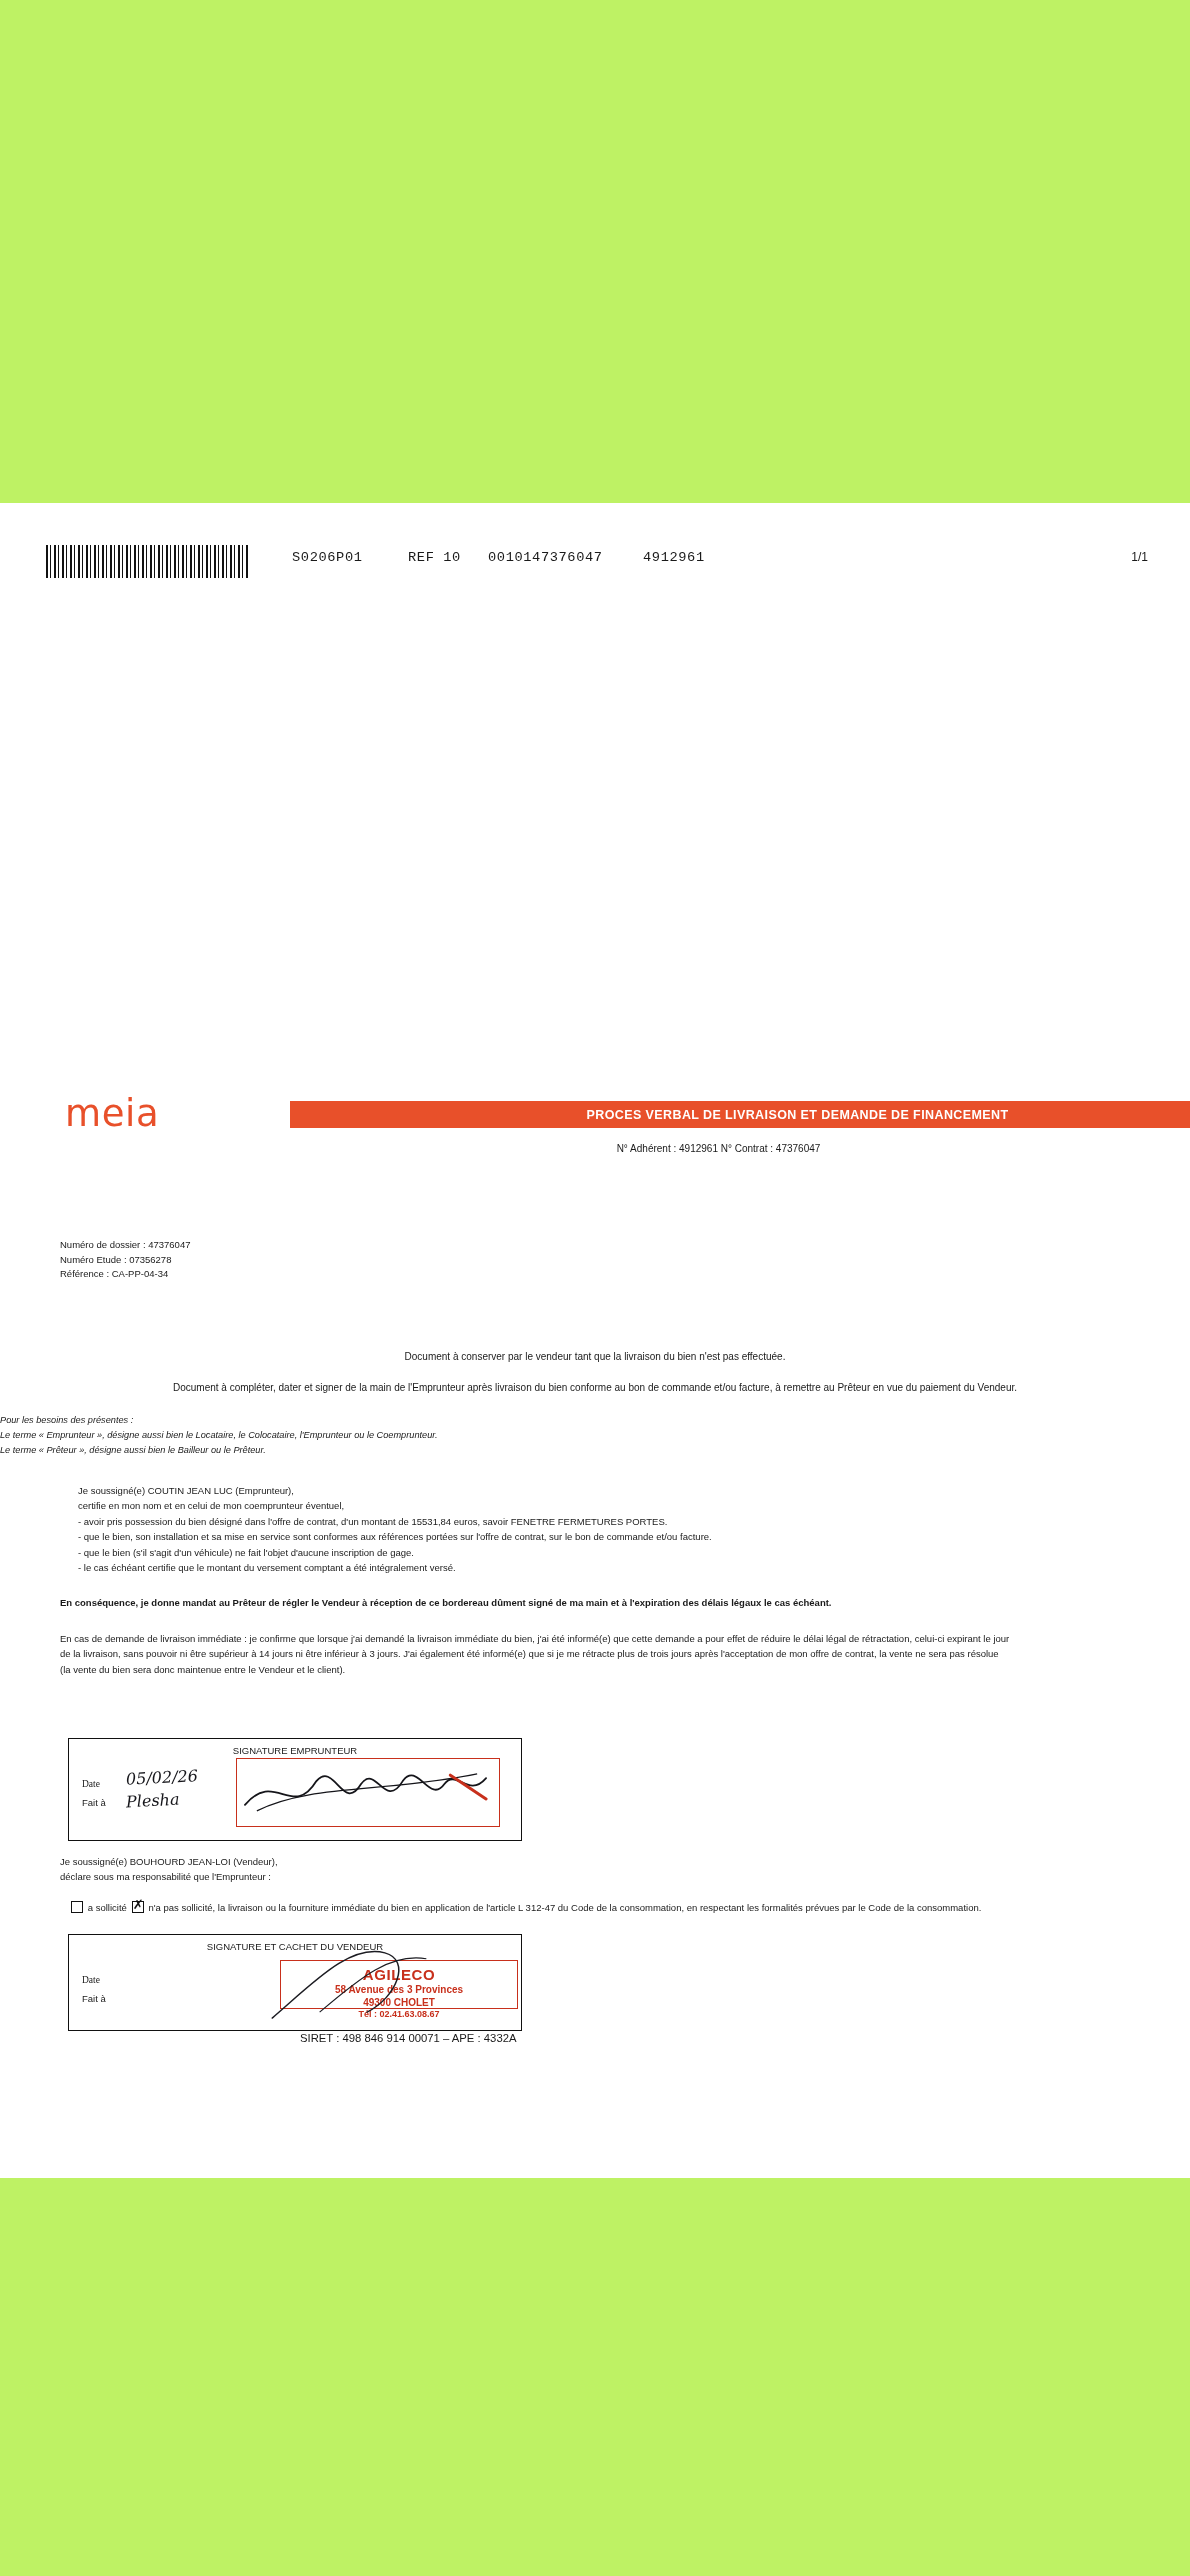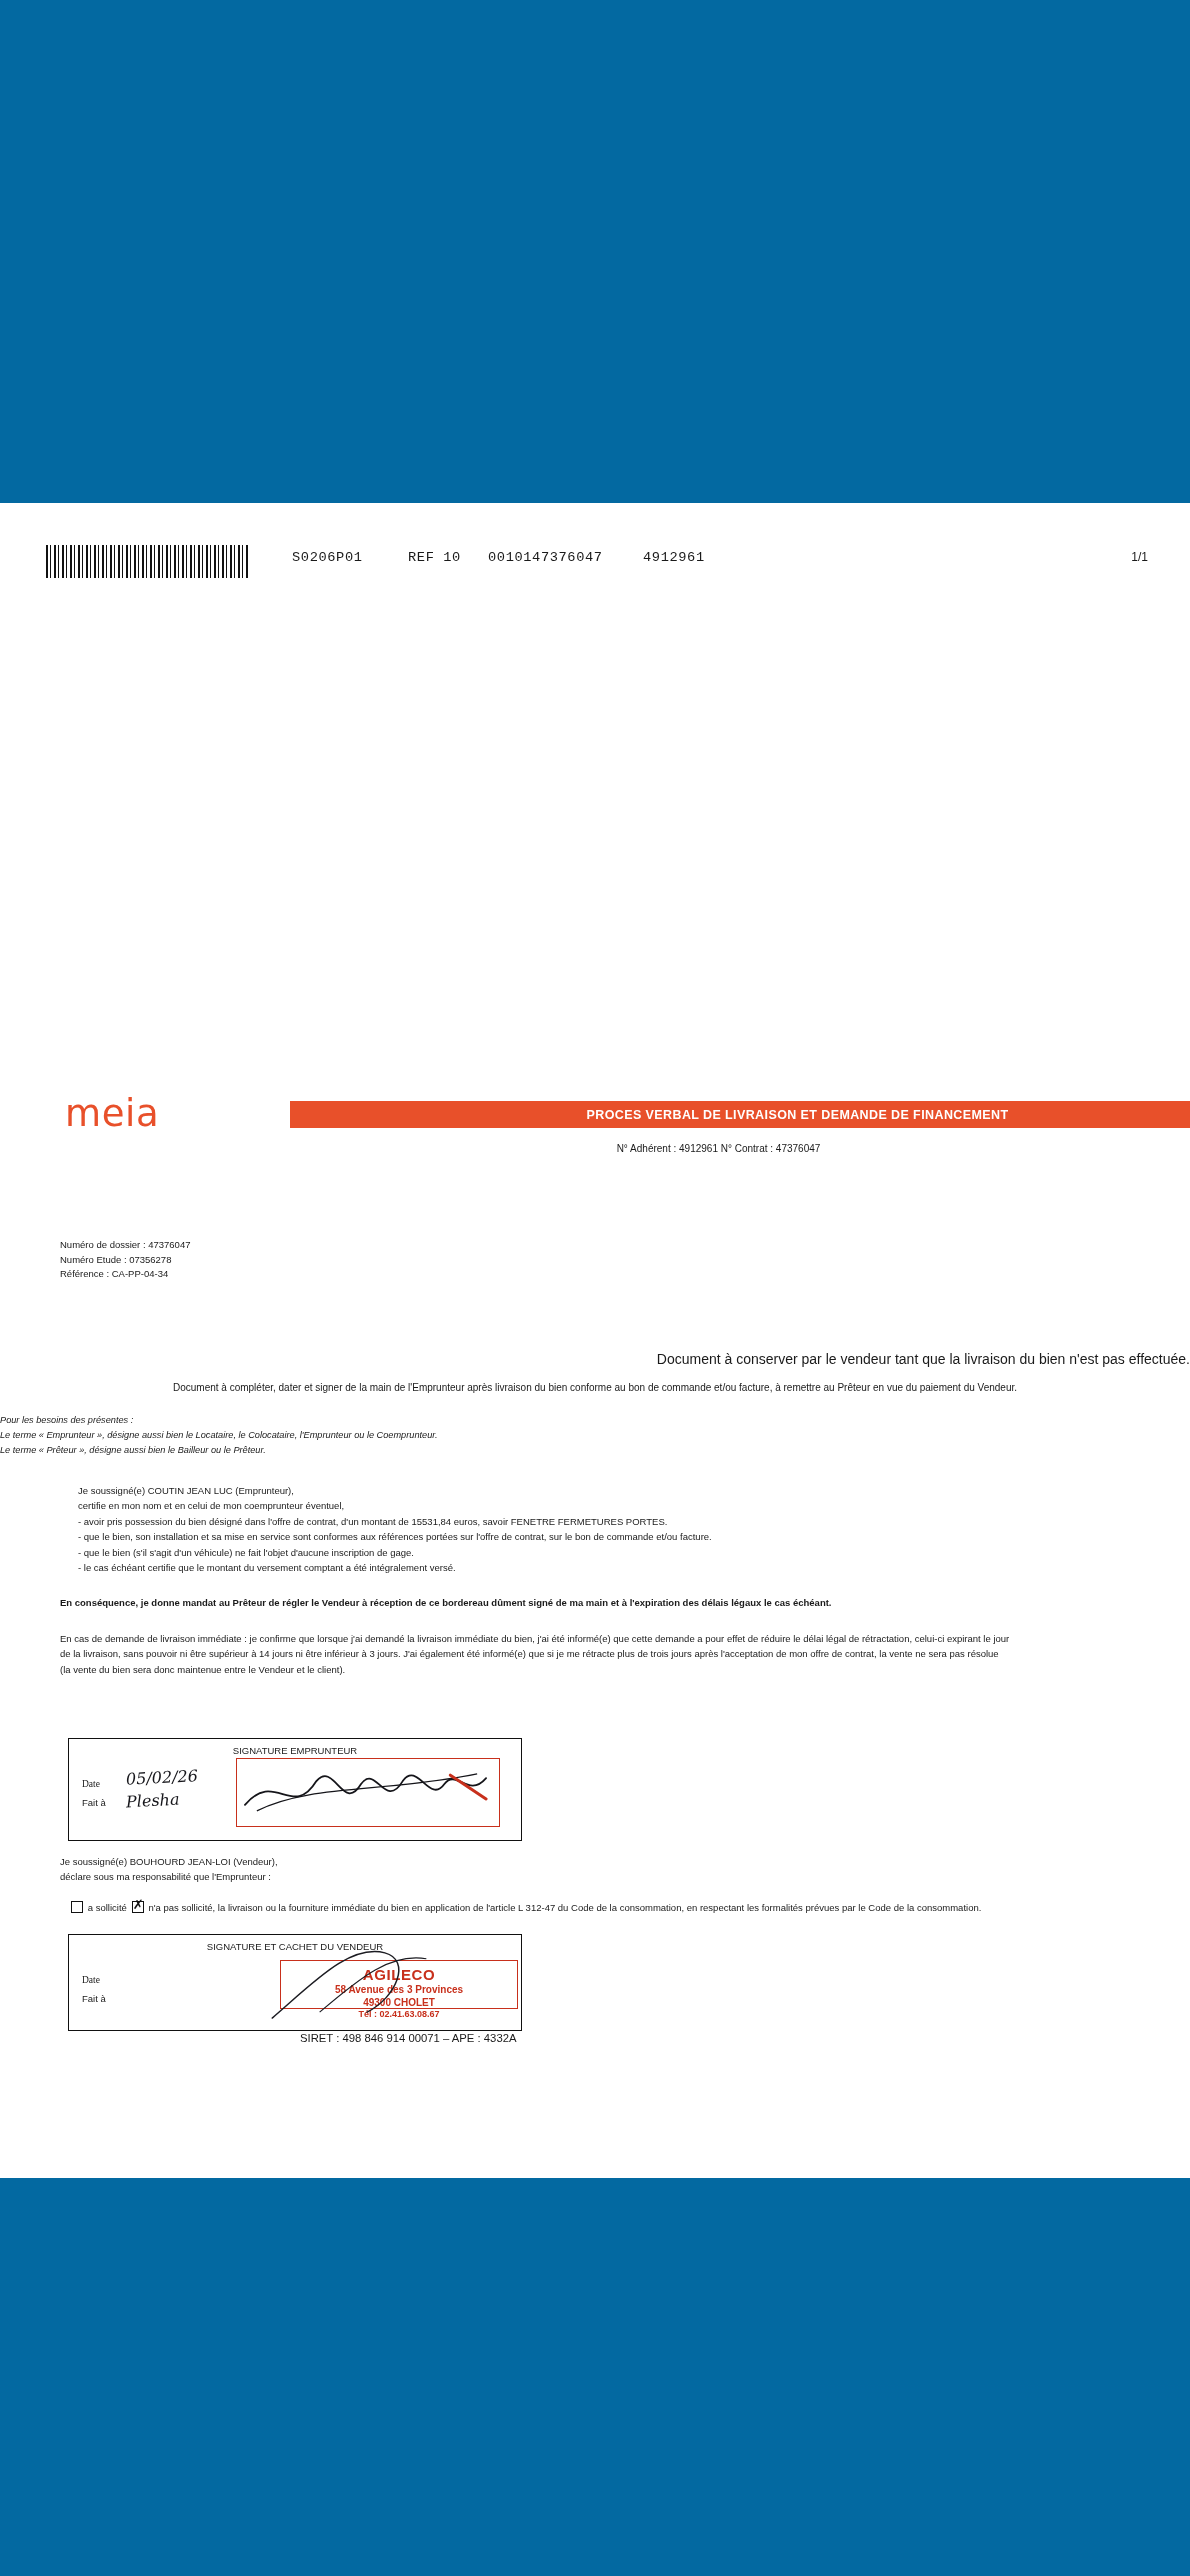--- a/index.html
+++ b/index.html
@@ -12,21 +12,21 @@
     height: 2576px;
     font-family: "Liberation Sans", sans-serif;
     position: relative;
     overflow: hidden;
   }
   .viewport {
     position: absolute;
     left: 0; top: 0;
     width: 1190px;
     height: 2576px;
-    background: #0369a1;
+    background: #bef264;
   }
   .page {
     position: absolute;
     left: 0;
     top: 503px;
     width: 1190px;
     height: 1675px;
     background: #ffffff;
     overflow: hidden;
   }
@@ -106,22 +106,22 @@
     left: 60px; top: 735px;
     font-size: 9.5px;
     color: #1a1a1a;
     line-height: 1.55;
   }
   
   .intro-1 {
     position: absolute;
     left: 0; top: 848px;
     width: 1190px;
-    text-align: right;
-    font-size: 14px;
+    text-align: center;
+    font-size: 10px;
     color: #1a1a1a;
   }
   .intro-2 {
     position: absolute;
     left: 0; top: 879px;
     width: 1190px;
     text-align: center;
     font-size: 10px;
     color: #1a1a1a;
   }

